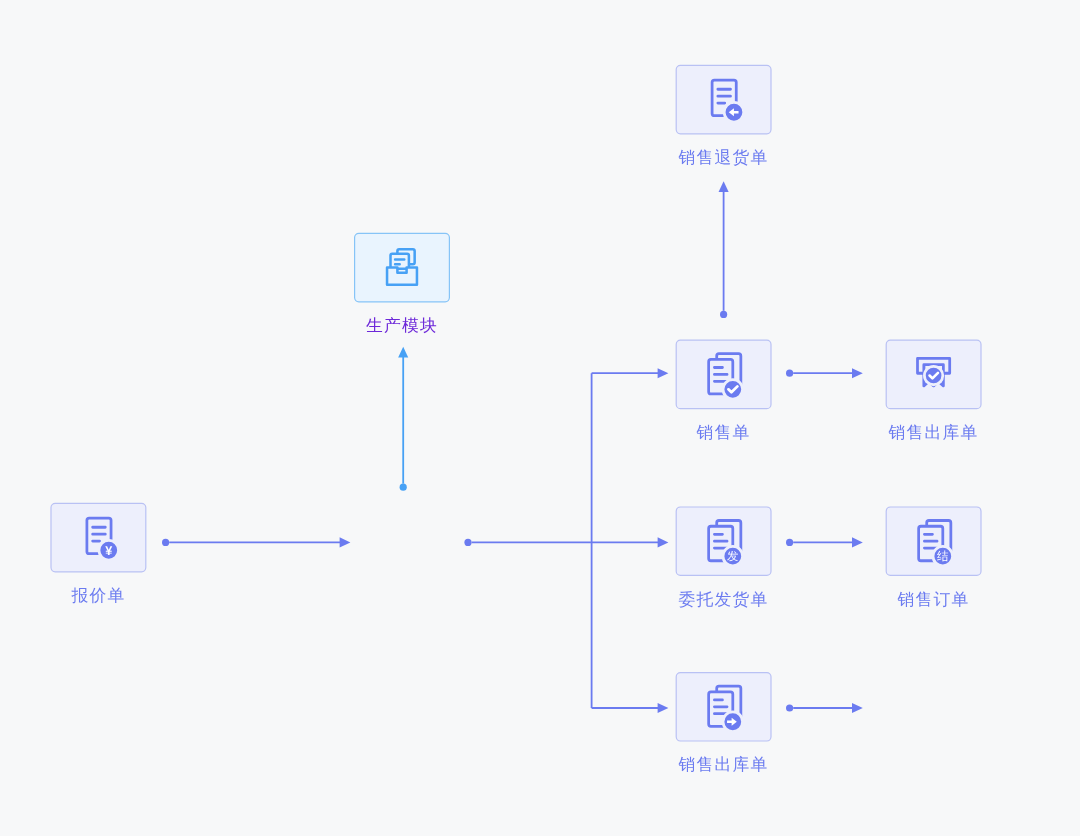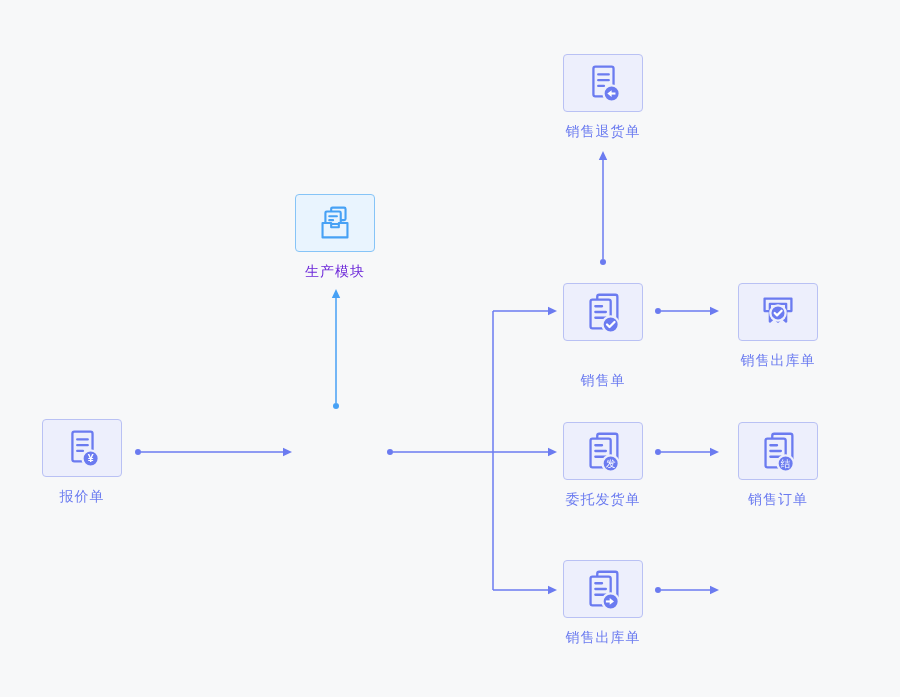--- a/index.html
+++ b/index.html
@@ -134,21 +134,21 @@
         <rect x="14" y="7" width="21" height="31" rx="2" fill="none" stroke="#6b7bf0" stroke-width="2.4"></rect>
         <path d="M19 15h11M19 21h11M19 27h6" fill="none" stroke="#6b7bf0" stroke-width="2.4" stroke-linecap="round"></path>
         <circle cx="33" cy="35" r="8.5" fill="#6b7bf0" stroke="#edeffc" stroke-width="2.4"></circle>
         <line x1="37" y1="35" x2="32" y2="35" stroke="#ffffff" stroke-width="2.2"></line>
         <polygon points="28.5,35 33,31.5 33,38.5" fill="#ffffff"></polygon>
       </svg>
     </div>
     <div class="label">销售退货单</div>
   </div>
 
-  <div class="node purple" style="left:563px;top:283px;gap:20px;">
+  <div class="node purple" style="left:563px;top:283px;">
     <div class="card">
       <svg class="ic" width="46" height="46" viewBox="0 0 48 48">
         <rect x="18" y="6" width="21" height="29" rx="2" fill="#edeffc" stroke="#6b7bf0" stroke-width="2.4"></rect>
         <rect x="11" y="11" width="21" height="30" rx="2" fill="#edeffc" stroke="#6b7bf0" stroke-width="2.4"></rect>
         <path d="M16 18h7M16 24h11M16 30h11" fill="none" stroke="#6b7bf0" stroke-width="2.4" stroke-linecap="round"></path>
         <circle cx="32" cy="37" r="8.5" fill="#6b7bf0" stroke="#edeffc" stroke-width="2.4"></circle>
         <path d="M28.2 37l2.6 2.6 5.2-5.2" fill="none" stroke="#ffffff" stroke-width="2.4" stroke-linecap="round" stroke-linejoin="round"></path>
       </svg>
     </div>
     <div class="label">销售单</div>

